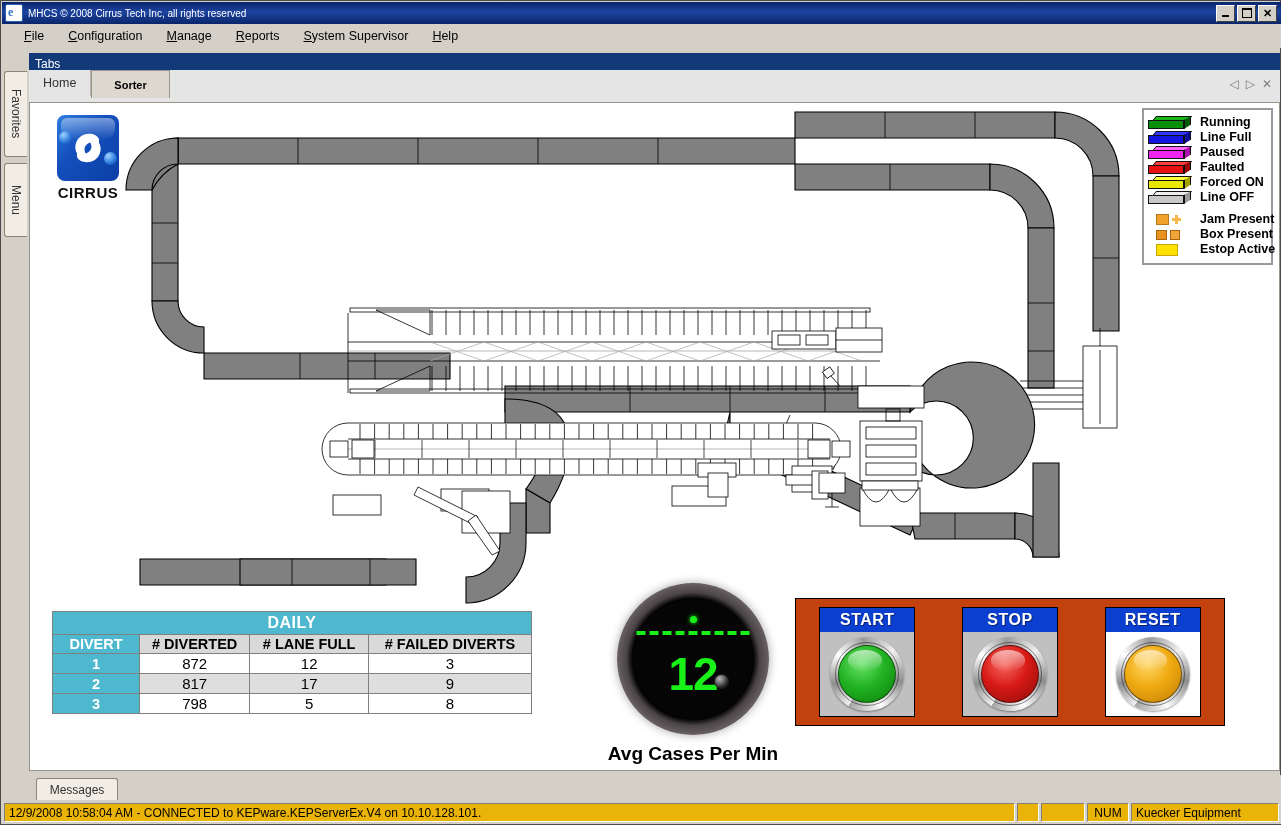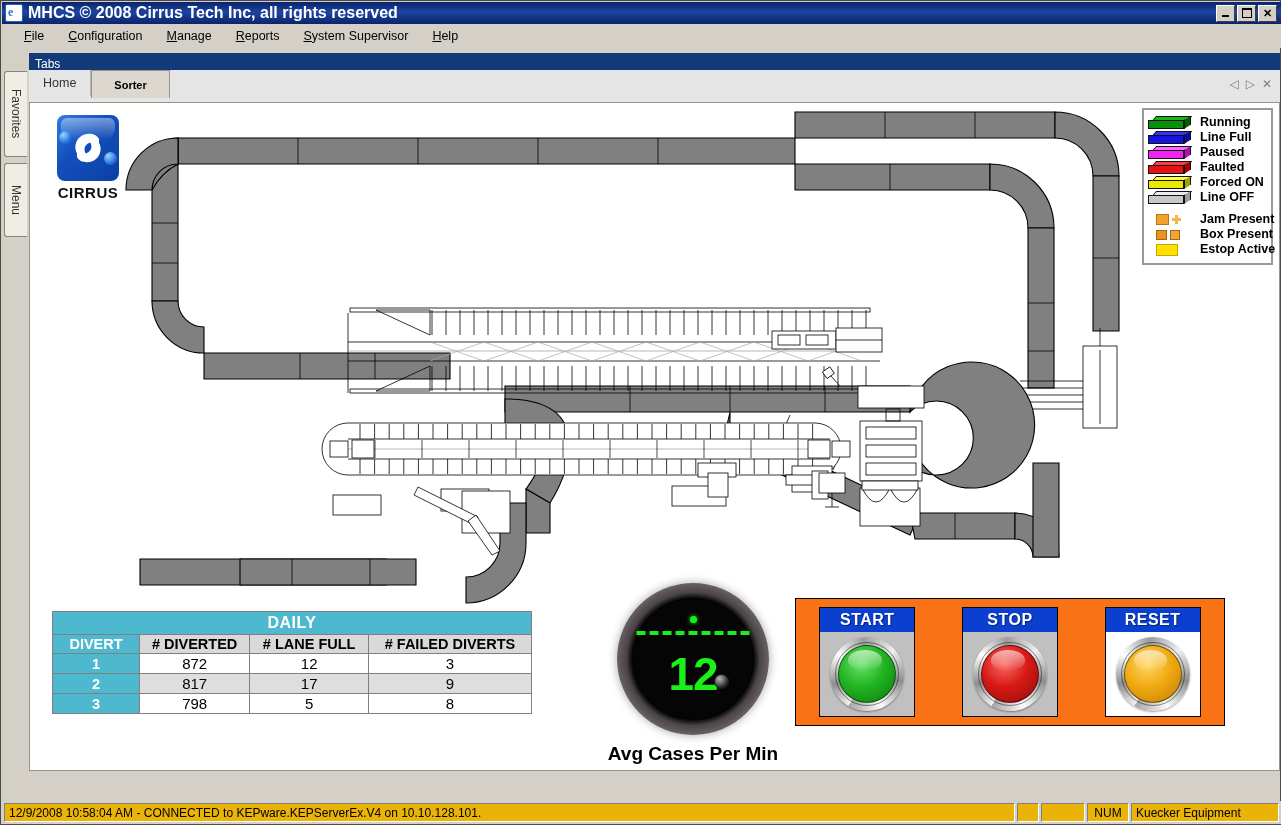--- a/index.html
+++ b/index.html
@@ -14,21 +14,21 @@
        border:1px solid #4a4a4a;background:#d4d0c8;}
 
   
   .titlebar{position:absolute;left:1px;top:1px;width:1279px;height:22px;
     background:linear-gradient(to bottom,#0a246a 0%,#1d44a0 45%,#0a246a 100%);
     display:flex;align-items:center;}
   .title-icon{width:16px;height:16px;margin-left:3px;margin-right:5px;
     background:#fff;border:1px solid #2b5fb0;border-radius:2px;position:relative;flex:0 0 auto;}
   .title-icon .sw{position:absolute;left:2px;top:1px;font-size:12px;
     color:#2f6fc4;font-weight:bold;font-family:"Liberation Serif",serif;line-height:13px;}
-  .title-text{color:#fff;font-weight:bold;font-size:16px;letter-spacing:0px;white-space:nowrap;}
+  .title-text{color:#fff;font-weight:normal;font-size:10px;letter-spacing:0px;white-space:nowrap;}
   .wbtns{margin-left:auto;display:flex;gap:2px;padding-right:4px;}
   .wbtn{width:17px;height:15px;background:#d4d0c8;
         border:1px solid #fff;border-right-color:#404040;border-bottom-color:#404040;
         display:flex;align-items:center;justify-content:center;
         font-size:9px;color:#000;font-family:"Liberation Sans",sans-serif;line-height:1;}
   .wbtn i{font-style:normal;display:block;}
   .wb-min i{width:7px;height:2px;background:#000;margin-top:5px;}
   .wb-max i{width:8px;height:7px;border:1px solid #000;border-top-width:2px;}
   .wb-cls i{font-size:11px;font-weight:bold;line-height:10px;}
 
@@ -135,21 +135,21 @@
   .g-val{position:absolute;left:0;right:0;top:52px;text-align:center;
     color:#19f219;font-size:46px;font-weight:bold;line-height:46px;
     font-family:"Liberation Sans",sans-serif;letter-spacing:-1px;}
   .g-led{position:absolute;right:24px;bottom:30px;width:13px;height:13px;border-radius:50%;
     background:radial-gradient(circle at 35% 30%,#b9b9b9,#5a5a5a 45%,#1a1a1a 75%);
     border:1px solid #222;}
   .gauge-label{margin-top:8px;font-size:19px;font-weight:bold;color:#000;}
 
   
   .btnpanel{position:absolute;left:765px;top:495px;width:430px;height:128px;
-    background:#f97316;border:1px solid #000;box-sizing:border-box;display:flex;
+    background:#c2410c;border:1px solid #000;box-sizing:border-box;display:flex;
     align-items:center;justify-content:space-around;}
   .pbtn{width:96px;height:110px;border:1px solid #000;box-sizing:border-box;background:#c0c0c0;
     display:flex;flex-direction:column;}
   .pbtn.white{background:#fff;}
   .pbtn-cap{height:24px;background:#0b3fcf;color:#fff;font-size:16px;font-weight:bold;
     display:flex;align-items:center;justify-content:center;letter-spacing:.5px;
     text-shadow:1px 1px 0 rgba(0,0,0,.45);}
   .pbtn-body{flex:1;display:flex;align-items:center;justify-content:center;}
   .lamp{width:74px;height:74px;border-radius:50%;position:relative;
     background:conic-gradient(from 210deg,#f2f2f2,#8e8e8e 12%,#ffffff 26%,#9b9b9b 40%,#efefef 55%,#8d8d8d 70%,#fbfbfb 85%,#a5a5a5 100%);
@@ -734,20 +734,23 @@
         <div class="pbtn-body">
           <div class="lamp">
               <div class="bulb amber"></div>
             </div>
         </div>
       </div>
     </div>
 
   </div>
 
+  <div class="msgstrip">
+    <div class="msgtab">Messages</div>
+  </div>
 
   <div class="statusbar">
     <div class="sb sb-main">12/9/2008 10:58:04 AM - CONNECTED to KEPware.KEPServerEx.V4 on 10.10.128.101.</div>
     <div class="sb sb-blank1"></div>
     <div class="sb sb-blank2"></div>
     <div class="sb sb-num">NUM</div>
     <div class="sb sb-co">Kuecker Equipment</div>
   </div>
 
 </div>

